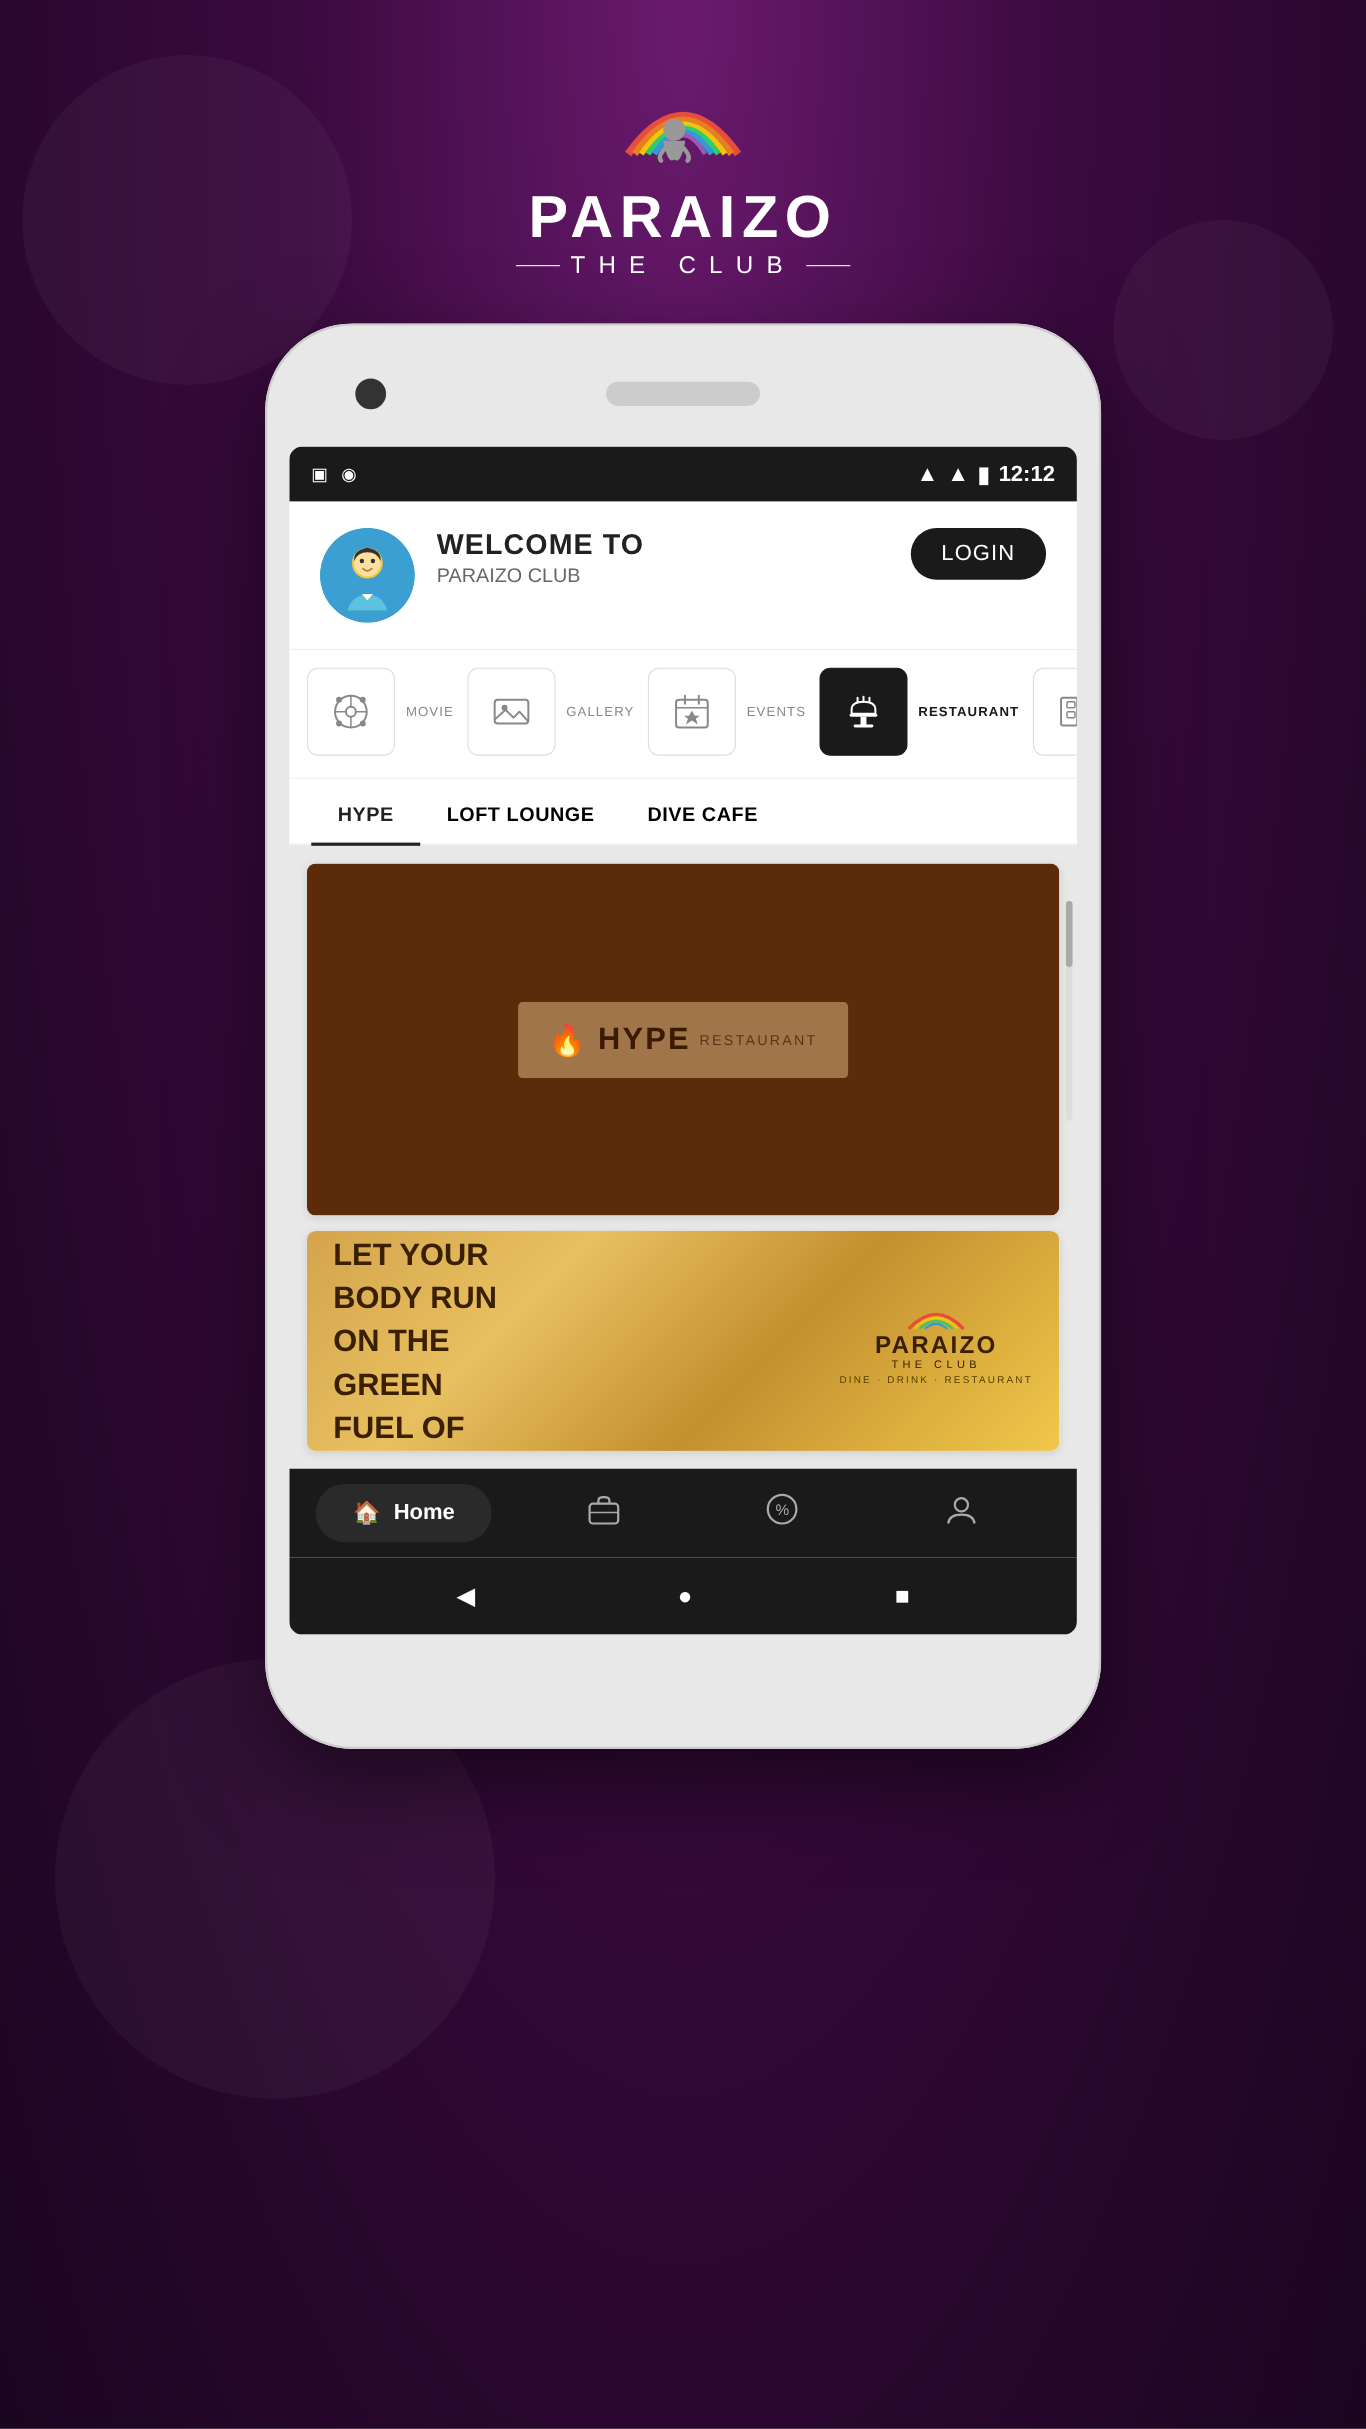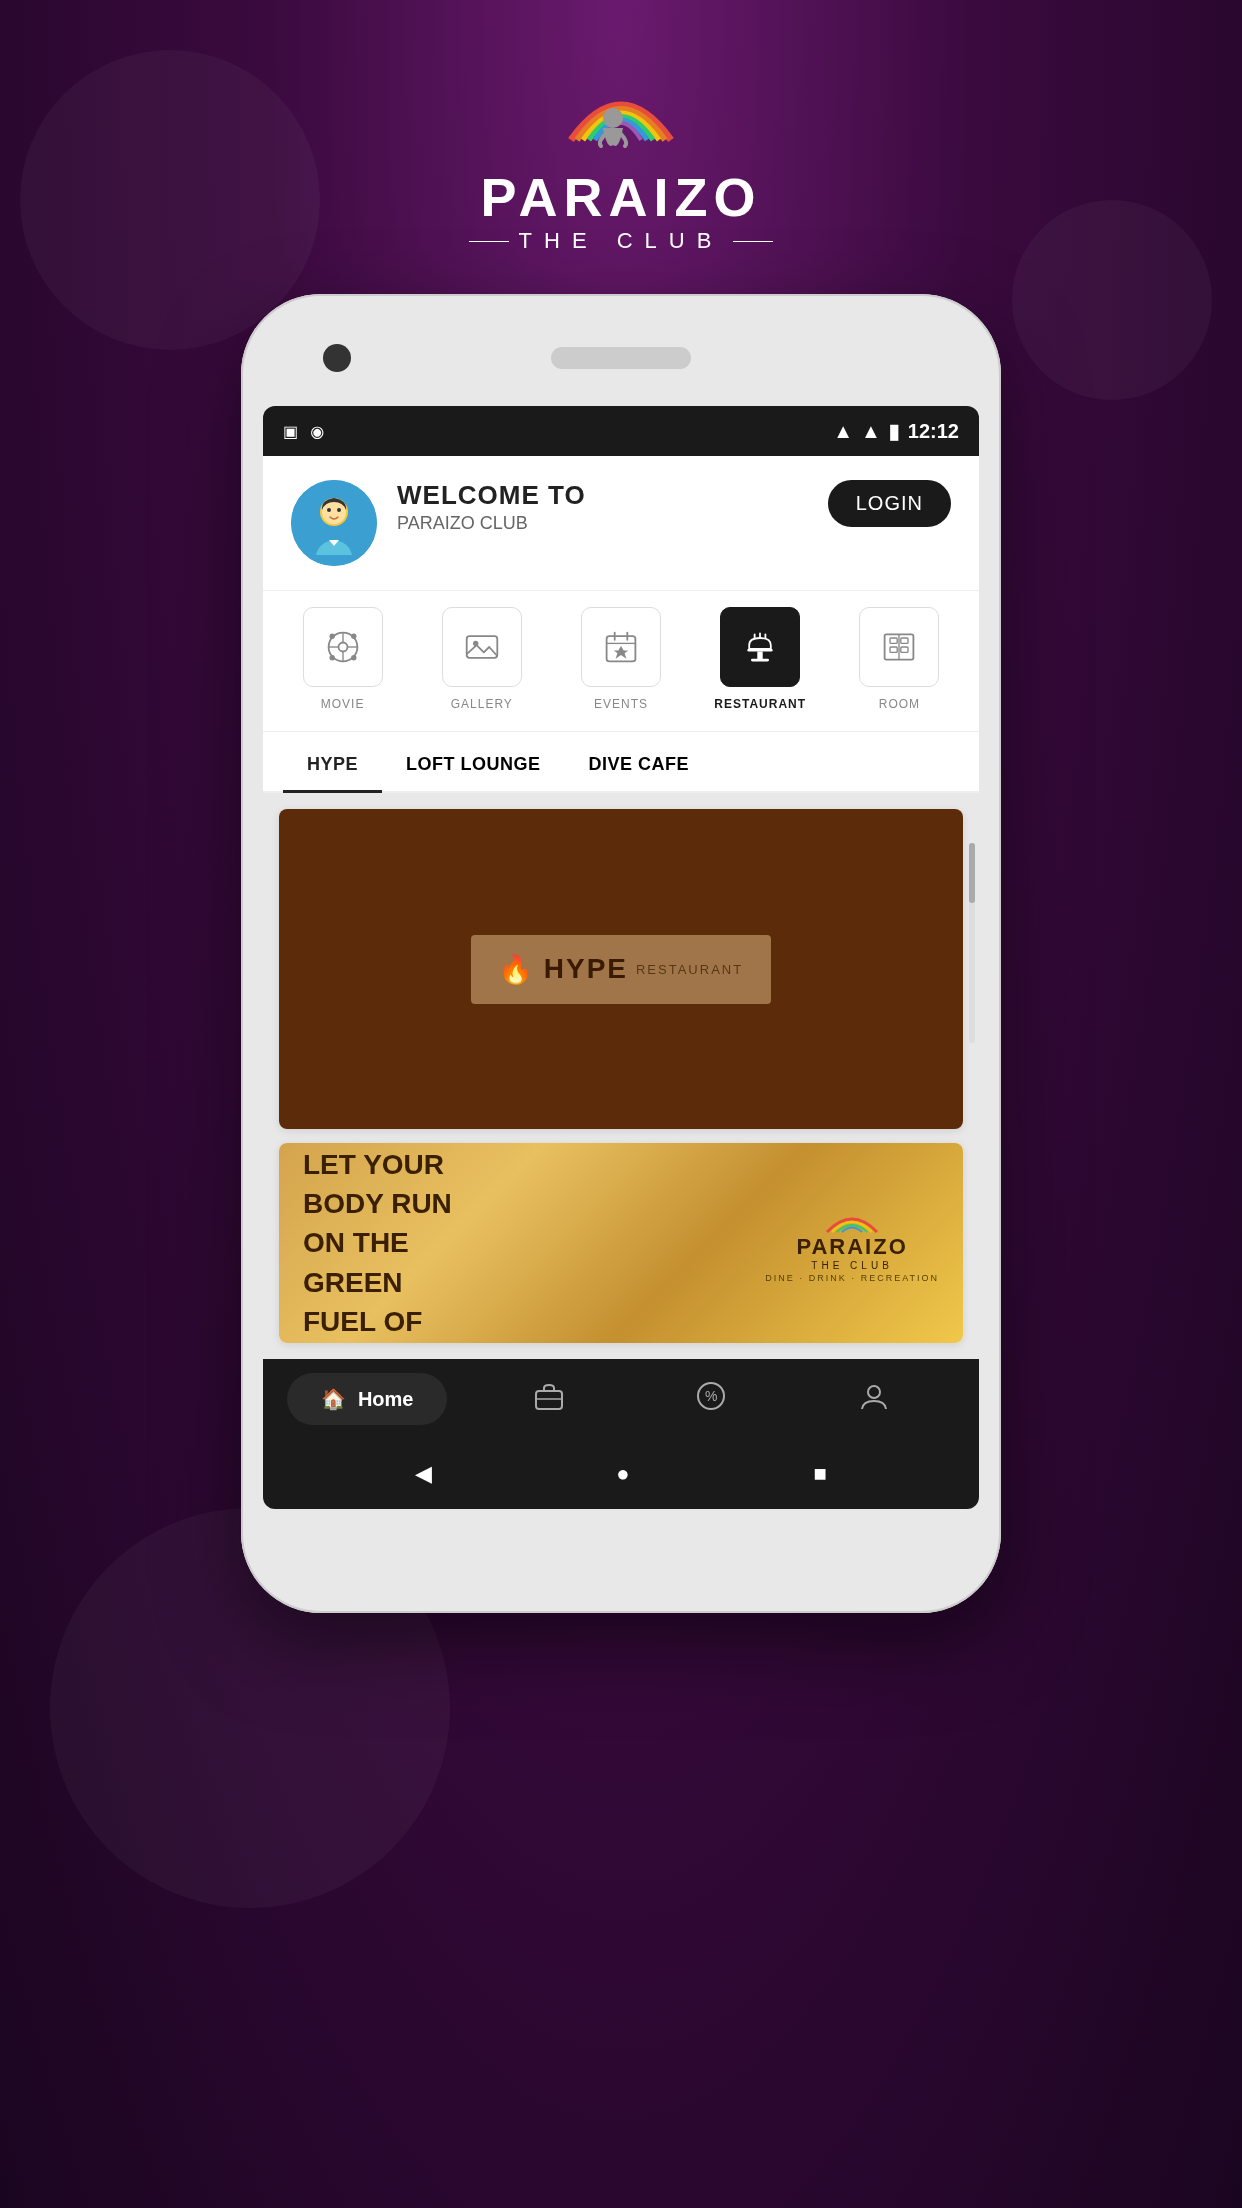--- a/index.html
+++ b/index.html
@@ -198,21 +198,21 @@
       background: white;
       padding: 16px 16px 20px;
       display: flex;
       gap: 12px;
       border-bottom: 1px solid #eee;
     }
 
     .nav-icon-item {
       flex: 1;
       display: flex;
-      flex-direction: column;
+      flex-direction: row;
       align-items: center;
       gap: 10px;
       cursor: pointer;
     }
 
     .nav-icon-box {
       width: 80px;
       height: 80px;
       border: 1.5px solid #ddd;
       border-radius: 10px;
@@ -612,21 +612,21 @@
             <div class="card-paraizo-logo">
 
               <svg viewBox="0 0 60 30" width="60" height="30">
                 <path d="M5 28 Q30 2 55 28" fill="none" stroke="#e74c3c" stroke-width="3"></path>
                 <path d="M10 28 Q30 8 50 28" fill="none" stroke="#f1c40f" stroke-width="2.5"></path>
                 <path d="M15 28 Q30 14 45 28" fill="none" stroke="#2ecc71" stroke-width="2"></path>
                 <path d="M20 28 Q30 19 40 28" fill="none" stroke="#3498db" stroke-width="2"></path>
               </svg>
               <div class="card-paraizo-logo-text">PARAIZO</div>
               <div class="card-paraizo-sub">THE CLUB</div>
-              <div style="font-size:9px;letter-spacing:2px;margin-top:2px;color:#5a4000;">DINE · DRINK · RECREATION</div>
+              <div style="font-size:9px;letter-spacing:2px;margin-top:2px;color:#5a4000;">DINE · DRINK · RESTAURANT</div>
             </div>
           </div>
         </div>
 
       </div>
 
       <div class="scrollbar-track">
         <div class="scrollbar-thumb"></div>
       </div>
     </div>

